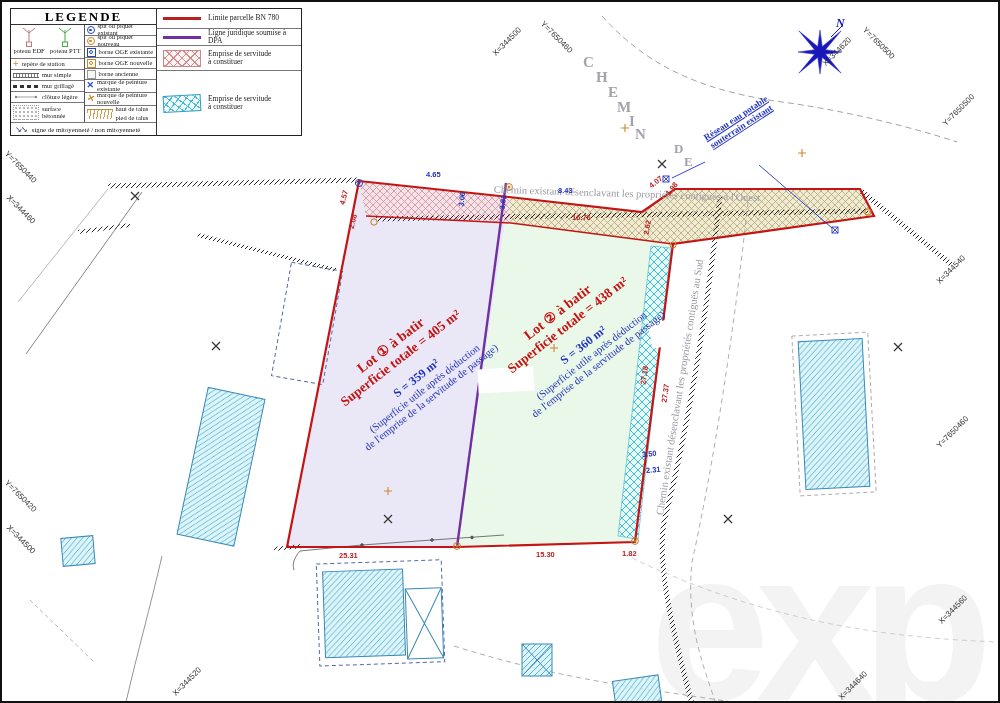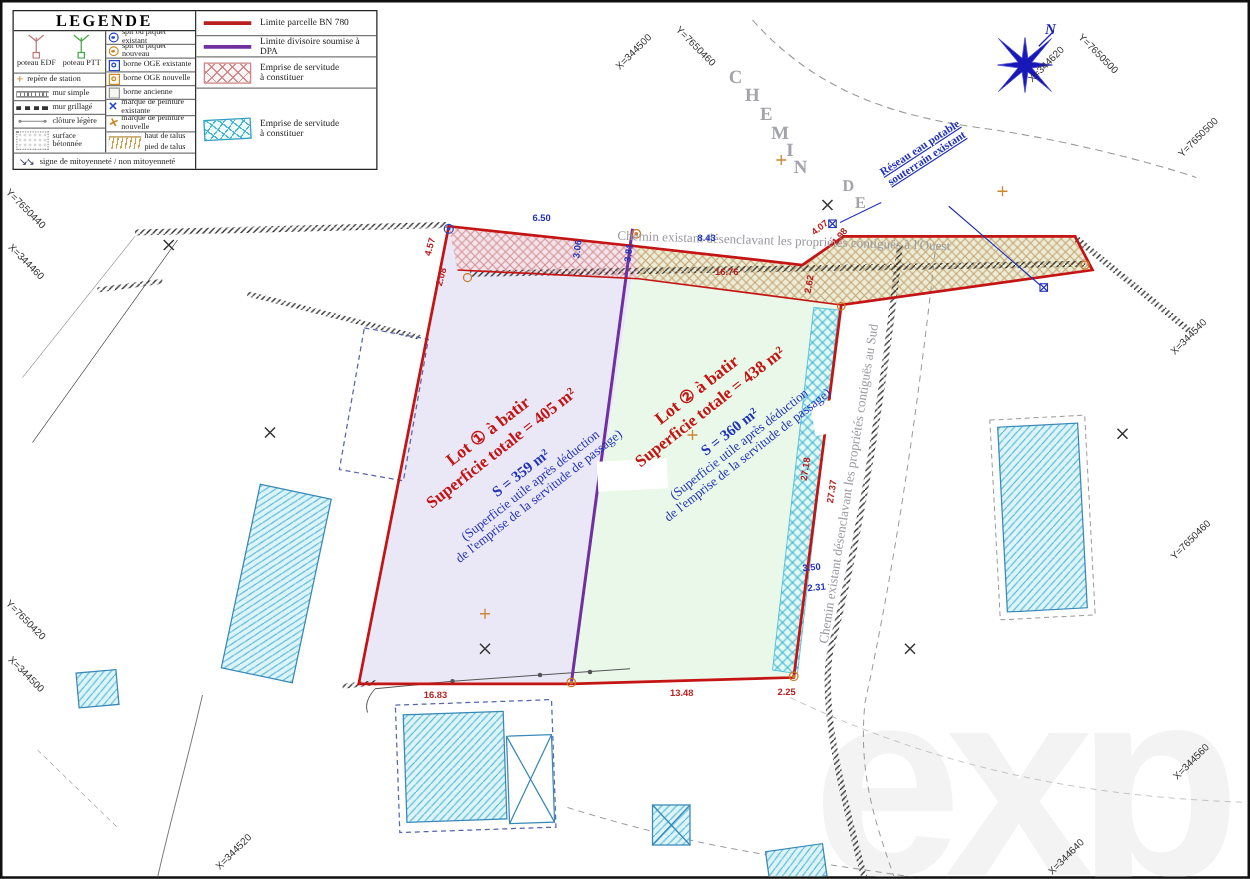--- a/index.html
+++ b/index.html
@@ -337,21 +337,21 @@
       <div class="c3row" style="height:20px">
         <span class="c3sym">
             <span class="sym-line-red"></span>
           </span>
         <span>Limite parcelle BN 780</span>
       </div>
       <div class="c3row" style="height:17px">
         <span class="c3sym">
             <span class="sym-line-pur"></span>
           </span>
-        <span>Limite divisoire soumise à DPA</span>
+        <span>Ligne juridique soumise à DPA</span>
       </div>
       <div class="c3row" style="height:25px">
         <span class="c3sym">
             <span class="swatch"></span>
           </span>
         <span>
           <span>Emprise de servitude</span><br>
           <span>à constituer</span>
         </span>
       </div>
@@ -394,37 +394,37 @@
     <div class="blue s2">de l'emprise de la servitude de passage)</div>
   </div>
   <div class="lotlabel" style="left:575px;top:335px">
     <div class="red t1">Lot ② à batir</div>
     <div class="red t2">Superficie totale = 438 m²</div>
     <div class="blue s1">S = 360 m²</div>
     <div class="blue s2">(Superficie utile après déduction</div>
     <div class="blue s2">de l'emprise de la servitude de passage)</div>
   </div>
 
-  <span class="dim blue" style="left:424px;top:168px">6.50</span>
+  <span class="dim blue" style="left:424px;top:168px">4.65</span>
   <span class="dim blue" style="left:556px;top:184px">8.43</span>
   <span class="dim" style="left:648px;top:180px;transform:rotate(-38deg)">4.07</span>
   <span class="dim" style="left:340px;top:198px;transform:rotate(-75deg)">4.57</span>
   <span class="dim" style="left:349px;top:222px;transform:rotate(-75deg)">2.08</span>
   <span class="dim blue" style="left:459px;top:200px;transform:rotate(-83deg)">3.06</span>
   <span class="dim blue" style="left:500px;top:203px;transform:rotate(-83deg)">3.81</span>
   <span class="dim" style="left:570px;top:211px">16.76</span>
   <span class="dim" style="left:665px;top:188px;transform:rotate(-50deg)">1.98</span>
   <span class="dim" style="left:644px;top:228px;transform:rotate(-80deg)">2.62</span>
   <span class="dim" style="left:641px;top:378px;transform:rotate(-82deg)">27.18</span>
   <span class="dim" style="left:662px;top:396px;transform:rotate(-82deg)">27.37</span>
   <span class="dim blue" style="left:640px;top:448px;transform:rotate(-5deg)">3.50</span>
   <span class="dim blue" style="left:644px;top:464px;transform:rotate(-5deg)">2.31</span>
-  <span class="dim" style="left:337px;top:549px">16.83</span>
-  <span class="dim" style="left:534px;top:548px">13.48</span>
-  <span class="dim" style="left:620px;top:547px">2.25</span>
+  <span class="dim" style="left:337px;top:549px">25.31</span>
+  <span class="dim" style="left:534px;top:548px">15.30</span>
+  <span class="dim" style="left:620px;top:547px">1.82</span>
 
   <span class="coord" style="left:492px;top:48px;transform:rotate(-45deg)">X=344500</span>
   <span class="coord" style="left:540px;top:16px;transform:rotate(45deg)">Y=7650460</span>
   <span class="coord" style="left:822px;top:58px;transform:rotate(-45deg)">X=344620</span>
   <span class="coord" style="left:862px;top:22px;transform:rotate(45deg)">Y=7650500</span>
   <span class="coord" style="left:942px;top:118px;transform:rotate(-45deg)">Y=7650500</span>
   <span class="coord" style="left:936px;top:276px;transform:rotate(-45deg)">X=344540</span>
   <span class="coord" style="left:936px;top:440px;transform:rotate(-45deg)">Y=7650460</span>
   <span class="coord" style="left:938px;top:616px;transform:rotate(-45deg)">X=344560</span>
   <span class="coord" style="left:4px;top:146px;transform:rotate(45deg)">Y=7650440</span>

